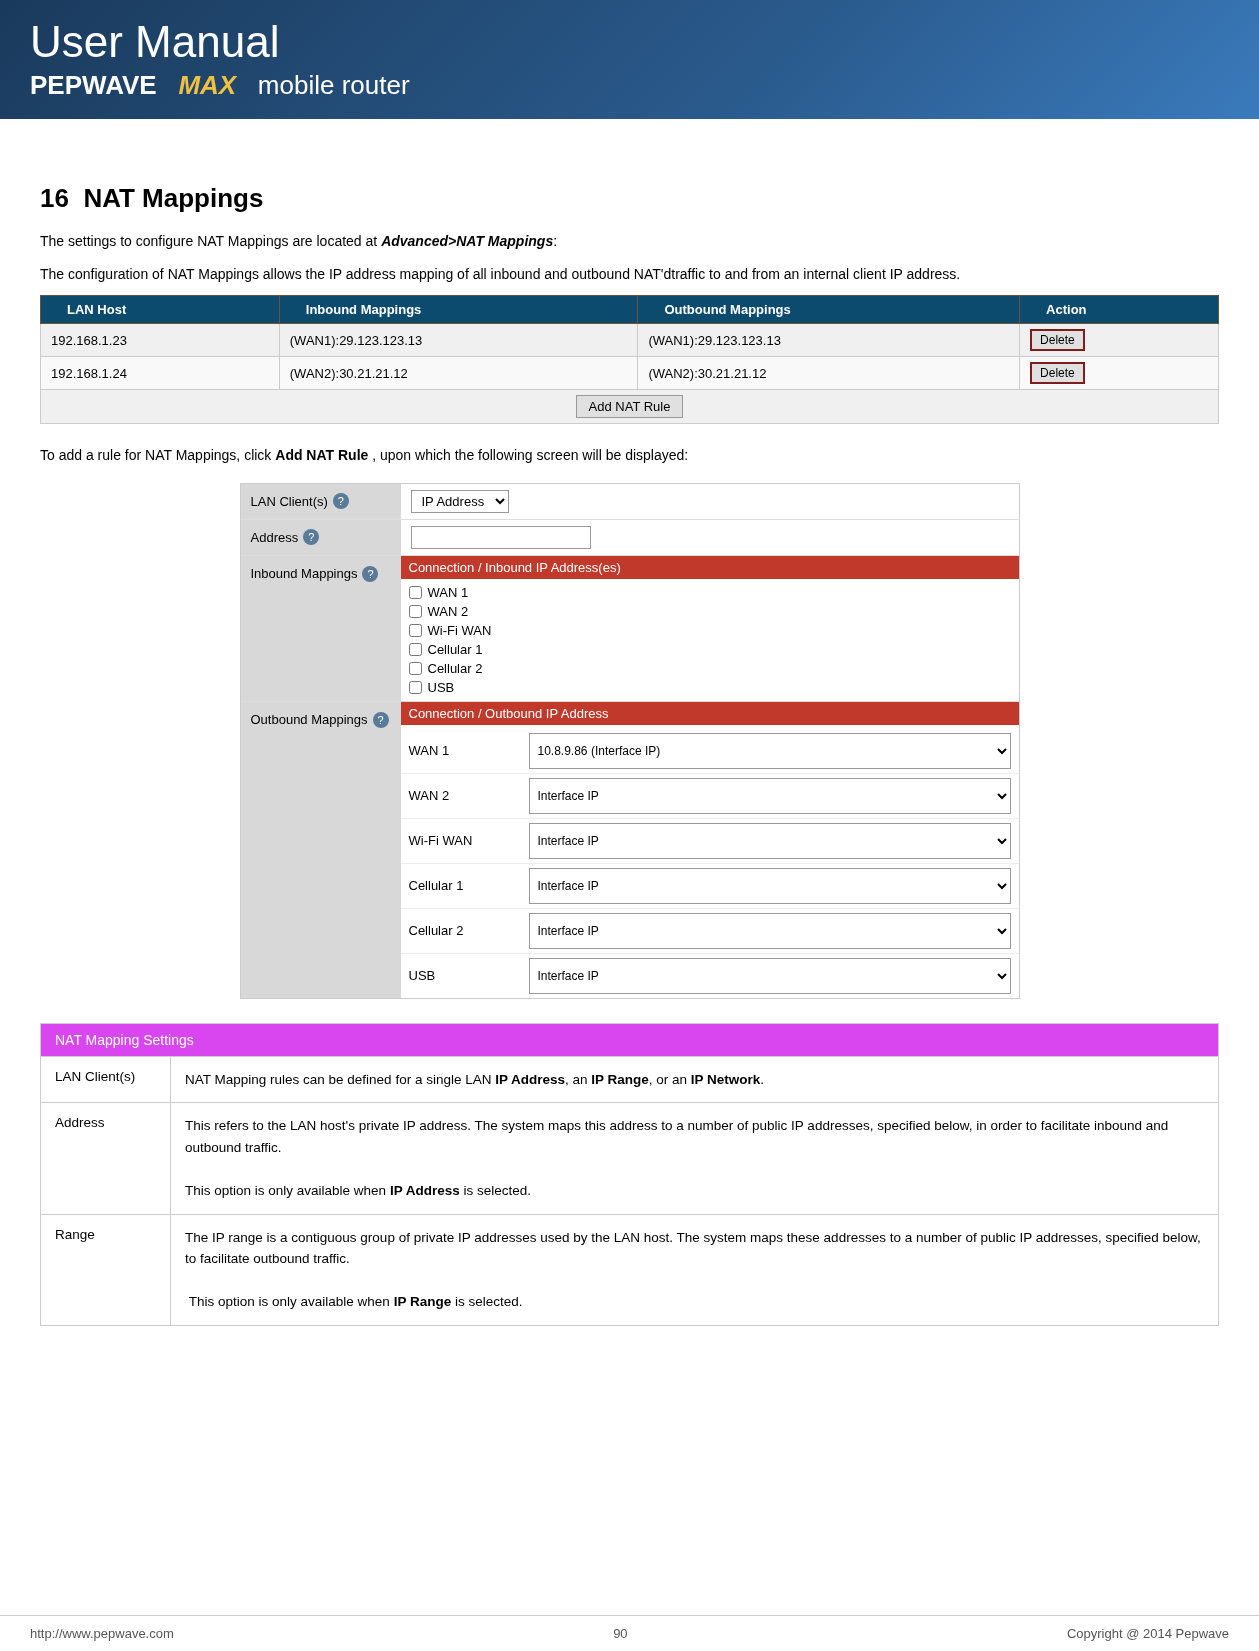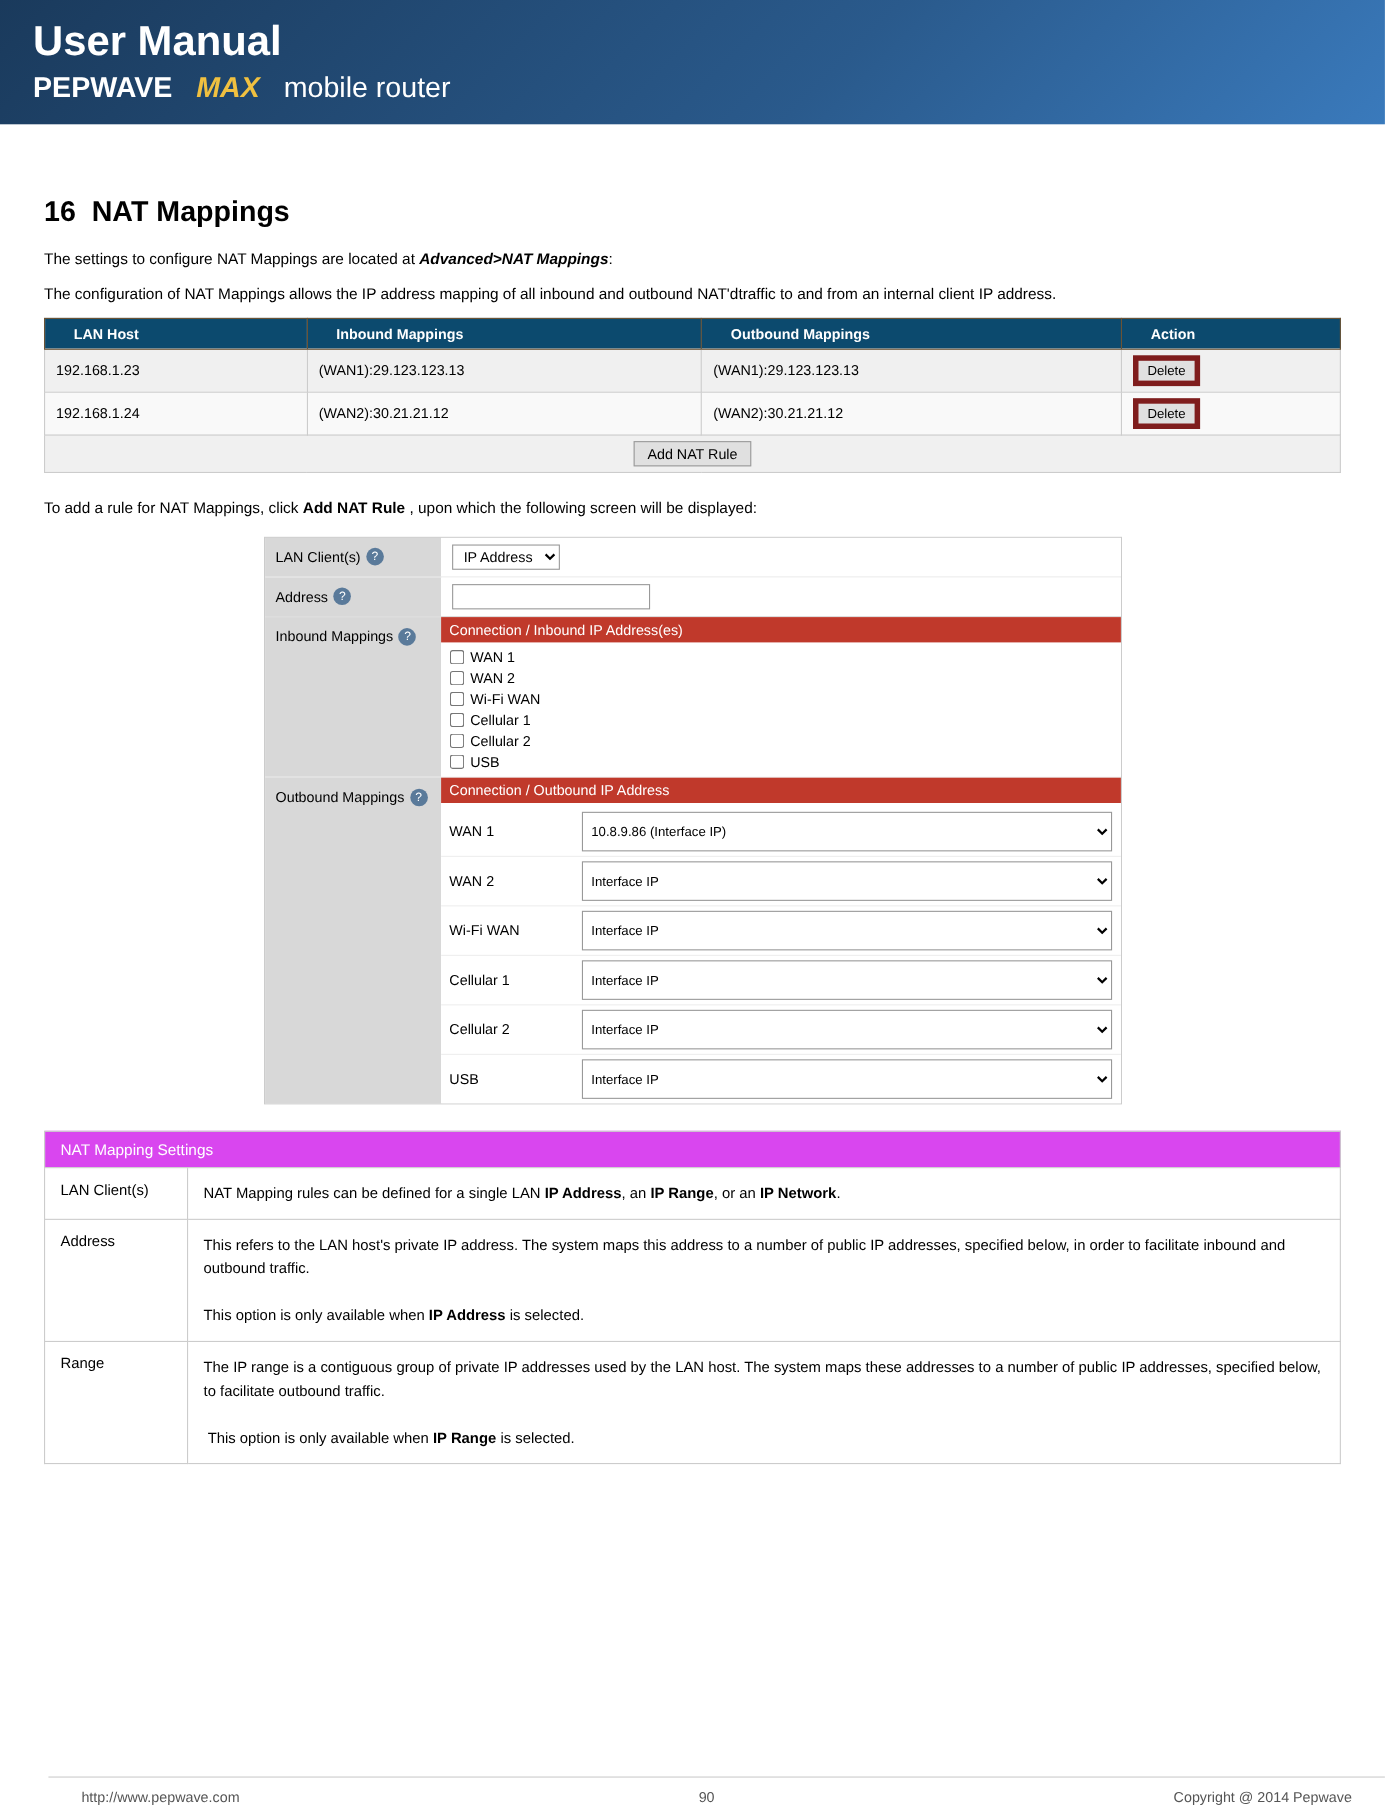--- a/index.html
+++ b/index.html
@@ -13,22 +13,22 @@
       position: relative;
     }
 
     
     .header {
       background: linear-gradient(135deg, #1a3a5c 0%, #2a5a8c 60%, #3a7abc 100%);
       padding: 18px 30px 18px 30px;
       color: #fff;
     }
     .header-title {
-      font-size: 38px;
-      font-weight: bold;
+      font-size: 44px;
+      font-weight: normal;
       color: #fff;
       line-height: 1.1;
     }
     .header-subtitle {
       font-size: 26px;
       color: #fff;
       margin-top: 4px;
     }
     .header-subtitle .pepwave {
       font-weight: bold;
@@ -78,21 +78,21 @@
     }
     .nat-table tr:nth-child(odd) td {
       background: #f0f0f0;
     }
     .nat-table .add-row td {
       text-align: center;
       background: #e8e8e8;
     }
     .btn-delete {
       background: #e0e0e0;
-      border: 5px solid #7f1d1d;
+      border: 2px solid #7f1d1d;
       padding: 2px 8px;
       cursor: pointer;
       font-size: 12px;
     }
     .btn-add {
       background: #e0e0e0;
       border: 1px solid #999;
       padding: 3px 12px;
       cursor: pointer;
       font-size: 13px;
@@ -244,21 +244,20 @@
       bottom: 0;
       left: 0;
       right: 0;
       border-top: 1px solid #ccc;
       padding: 10px 30px;
       display: flex;
       justify-content: space-between;
       font-size: 13px;
       color: #555;
       background: #fff;
-      margin-left: 44px;
     }
   </style>
 </head>
 <body>
 
 <div class="header">
   <div class="header-title">User Manual</div>
   <div class="header-subtitle">
     <span class="pepwave">PEPWAVE</span>
     <span>&nbsp;</span>

